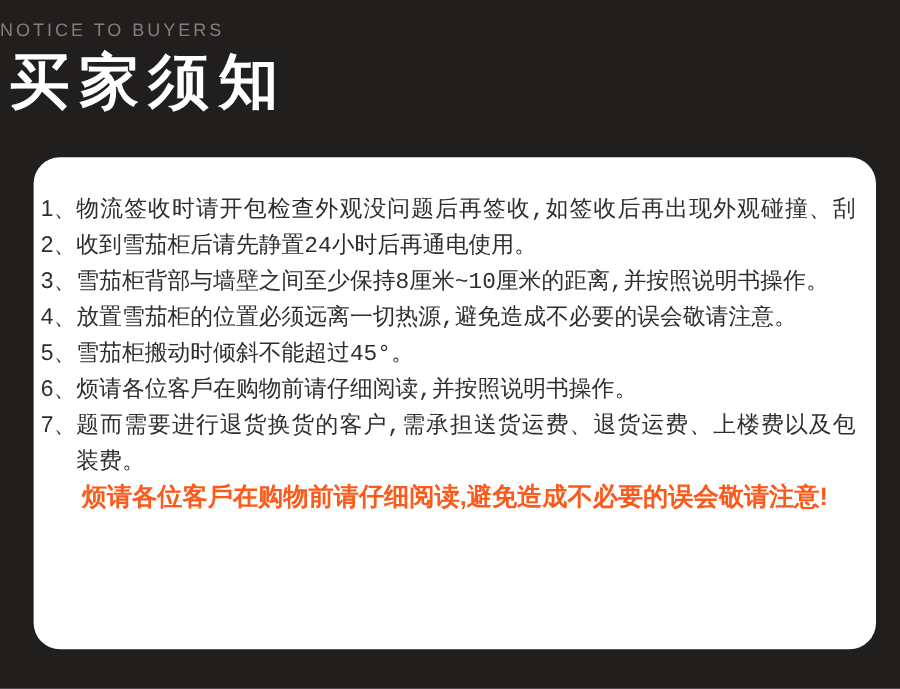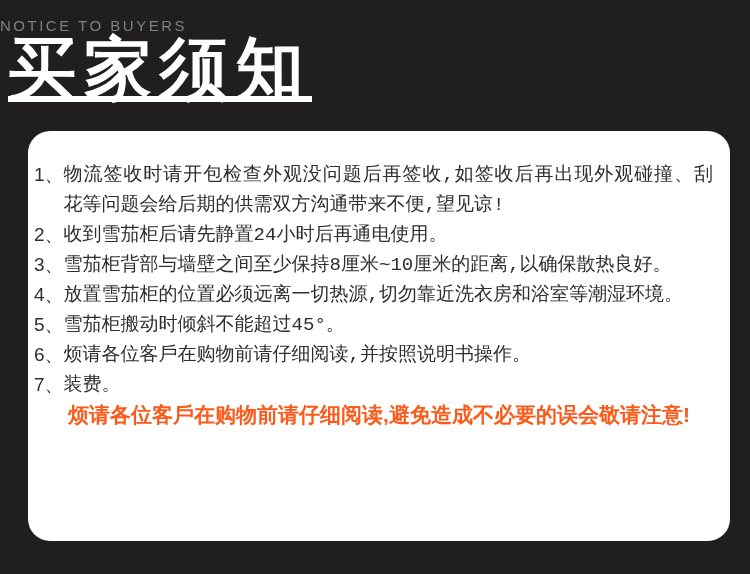--- a/index.html
+++ b/index.html
@@ -13,27 +13,26 @@
   }
   .header { }
   .subtitle {
     padding-top: 17px;
     font-size: 15px;
     letter-spacing: 2.5px;
     color: #837f7f;
   }
   .title {
     margin: 7px 0 0 0;
-    font-size: 68px;
+    font-size: 50px;
     line-height: 54px;
     font-weight: 700;
     color: #ffffff;
     letter-spacing: 8px;
     text-indent: 8px;
-    text-decoration: underline;
   }
   .panel {
     position: absolute;
     left: 28px;
     top: 131px;
     width: 702px;
     height: 410px;
     background: #ffffff;
     border-radius: 22px;
     box-sizing: border-box;
@@ -68,54 +67,54 @@
   <div class="subtitle">NOTICE TO BUYERS</div>
   <h1 class="title">买家须知</h1>
 </div>
 
 <div class="panel">
   <ol class="list" id="notice-list">
       <li class="item">
         <span class="num">1、</span>
         <span class="txt">
           <span class="line fill">物流签收时请开包检查外观没问题后再签收,如签收后再出现外观碰撞、刮</span>
-          <span class="line">花等问题会给后期的供需双方沟通带来不便,望见谅!</span>
         </span>
       </li>
       <li class="item">
         <span class="num">2、</span>
         <span class="txt">
           <span class="line">收到雪茄柜后请先静置24小时后再通电使用。</span>
         </span>
       </li>
       <li class="item">
         <span class="num">3、</span>
         <span class="txt">
-          <span class="line">雪茄柜背部与墙壁之间至少保持8厘米~10厘米的距离,以确保散热良好。</span>
+          <span class="line">雪茄柜背部与墙壁之间至少保持8厘米~10厘米的距离,并按照说明书操作。</span>
         </span>
       </li>
       <li class="item">
         <span class="num">4、</span>
         <span class="txt">
-          <span class="line">放置雪茄柜的位置必须远离一切热源,切勿靠近洗衣房和浴室等潮湿环境。</span>
+          <span class="line">放置雪茄柜的位置必须远离一切热源,避免造成不必要的误会敬请注意。</span>
         </span>
       </li>
       <li class="item">
         <span class="num">5、</span>
         <span class="txt">
           <span class="line">雪茄柜搬动时倾斜不能超过45°。</span>
         </span>
       </li>
       <li class="item">
         <span class="num">6、</span>
         <span class="txt">
           <span class="line">烦请各位客戶在购物前请仔细阅读,并按照说明书操作。</span>
         </span>
       </li>
       <li class="item">
         <span class="num">7、</span>
         <span class="txt">
+          <span class="line fill">题而需要进行退货换货的客户,需承担送货运费、退货运费、上楼费以及包</span>
           <span class="line">装费。</span>
         </span>
       </li>
     </ol>
   <div class="warning" id="warning-text" style="color: rgb(251, 90, 26);">烦请各位客戶在购物前请仔细阅读,避免造成不必要的误会敬请注意!</div>
 </div>
 
 </body></html>

